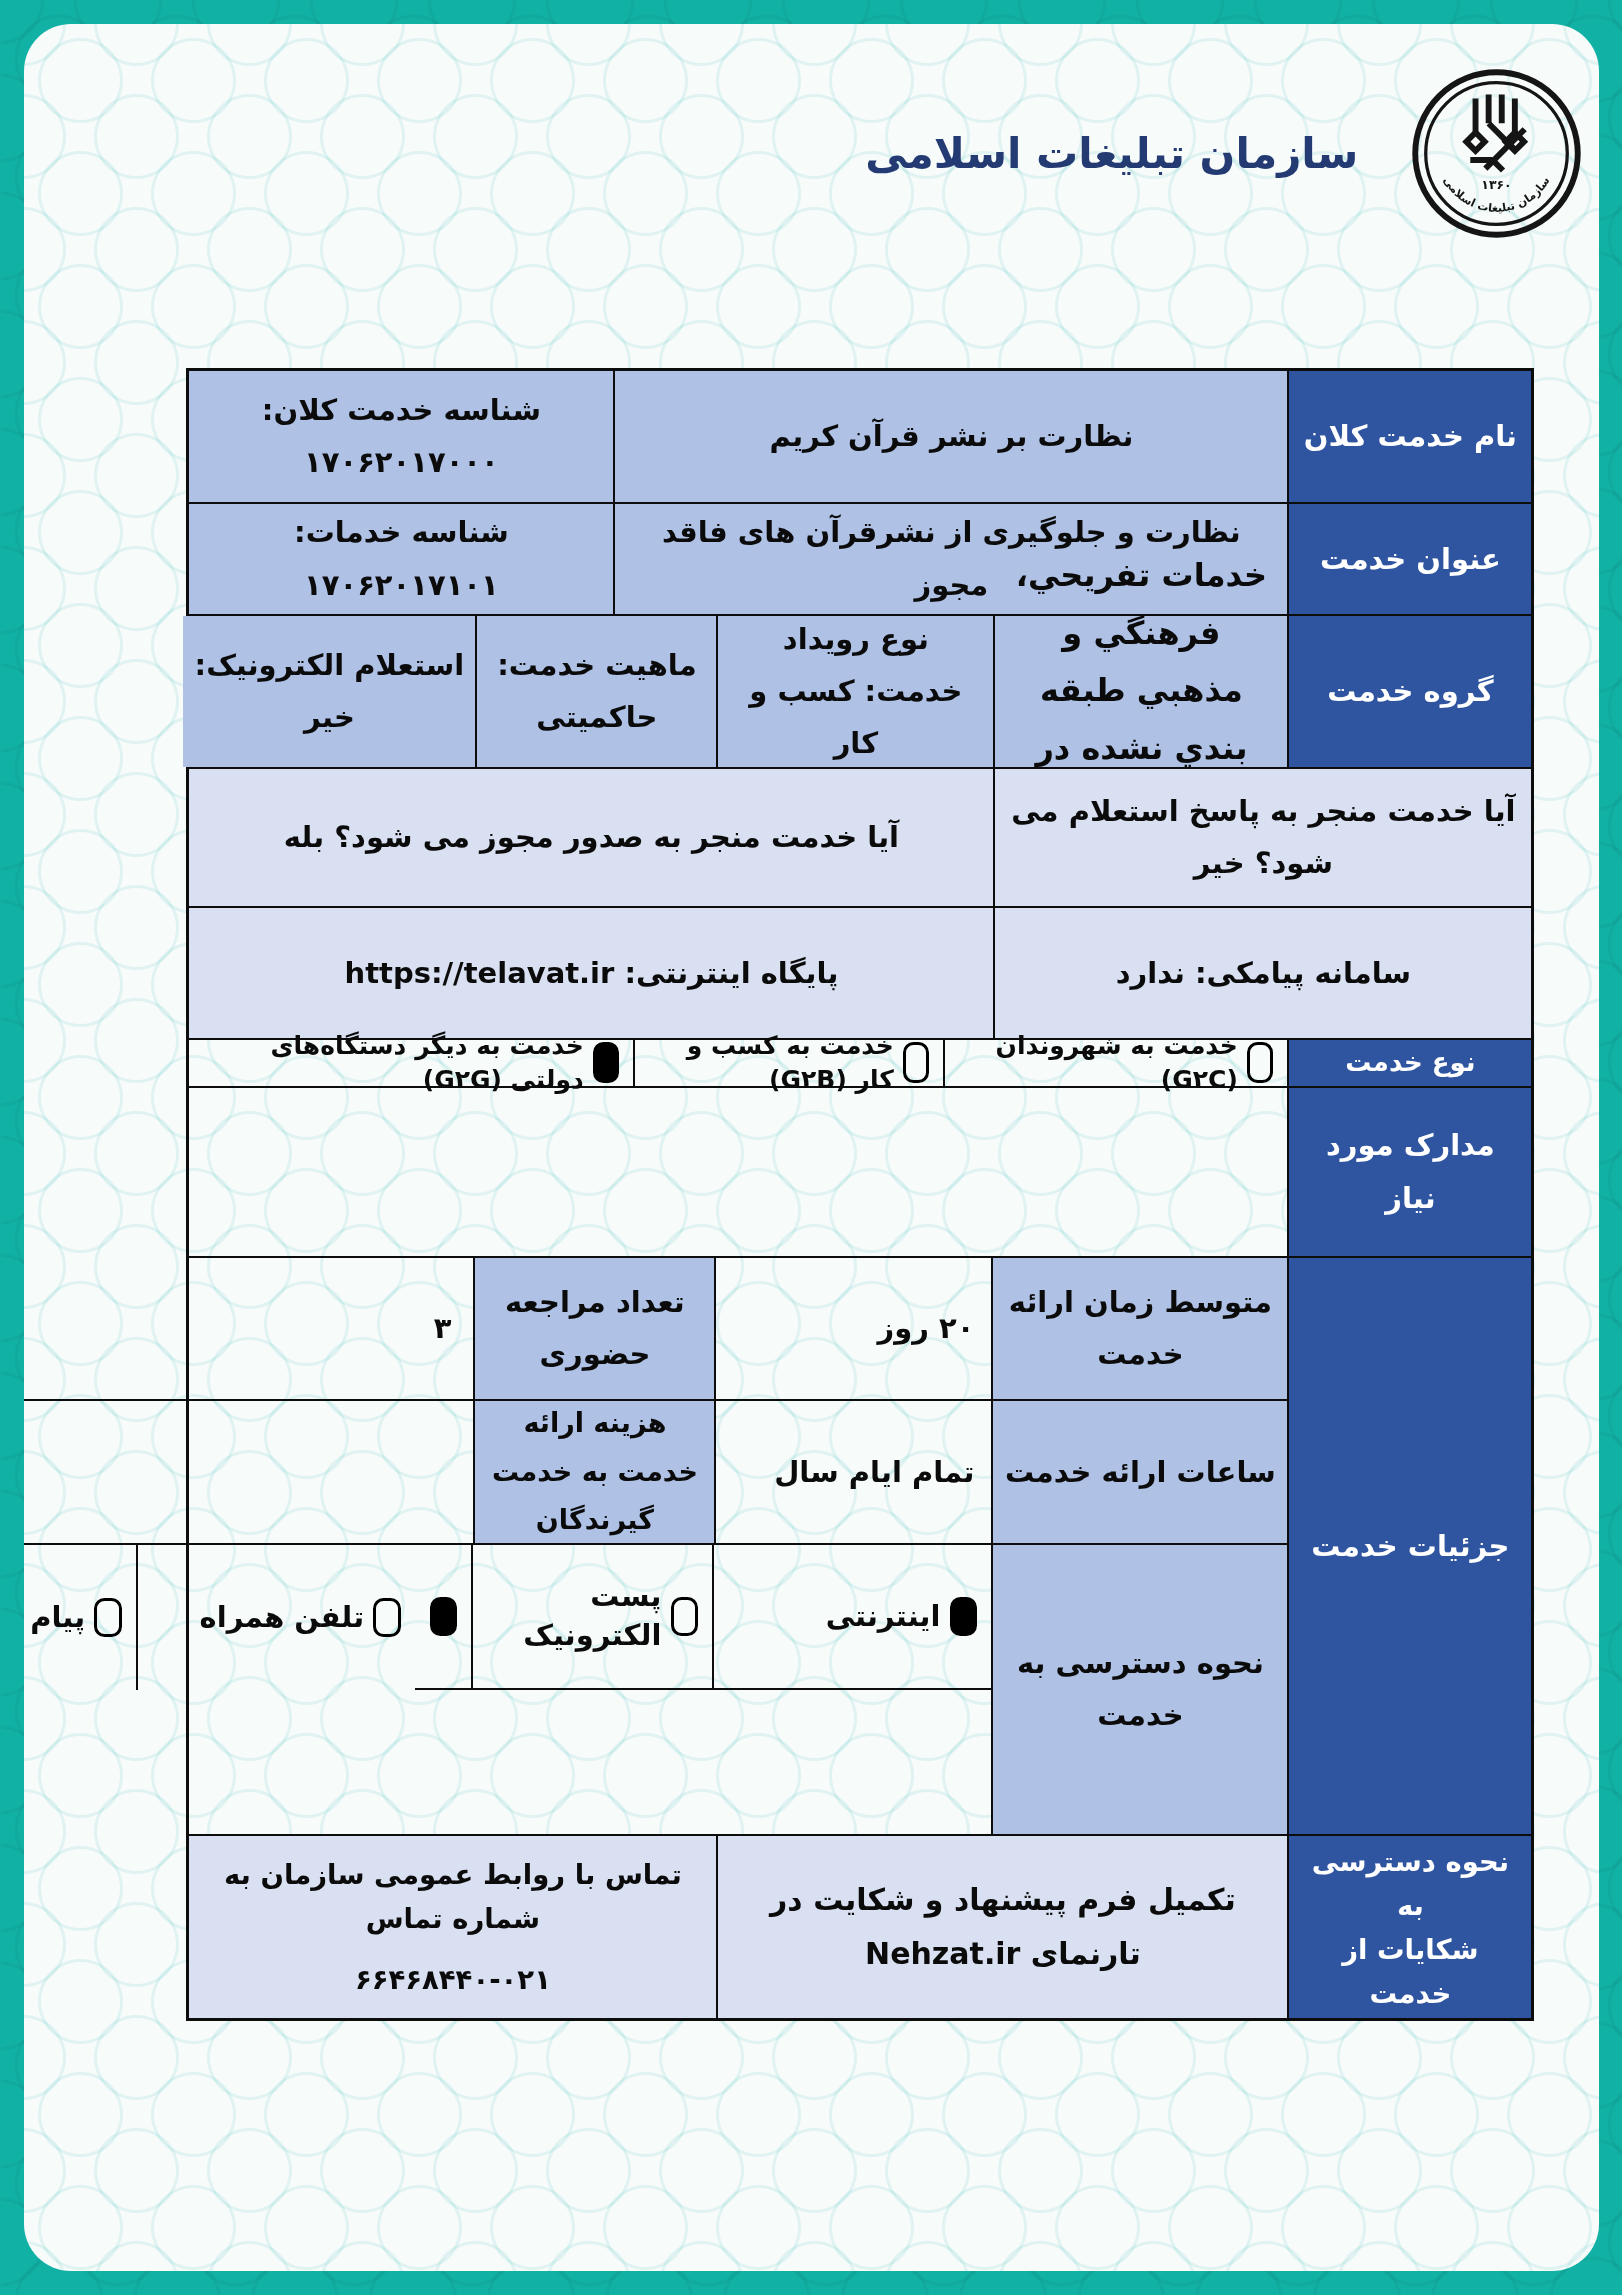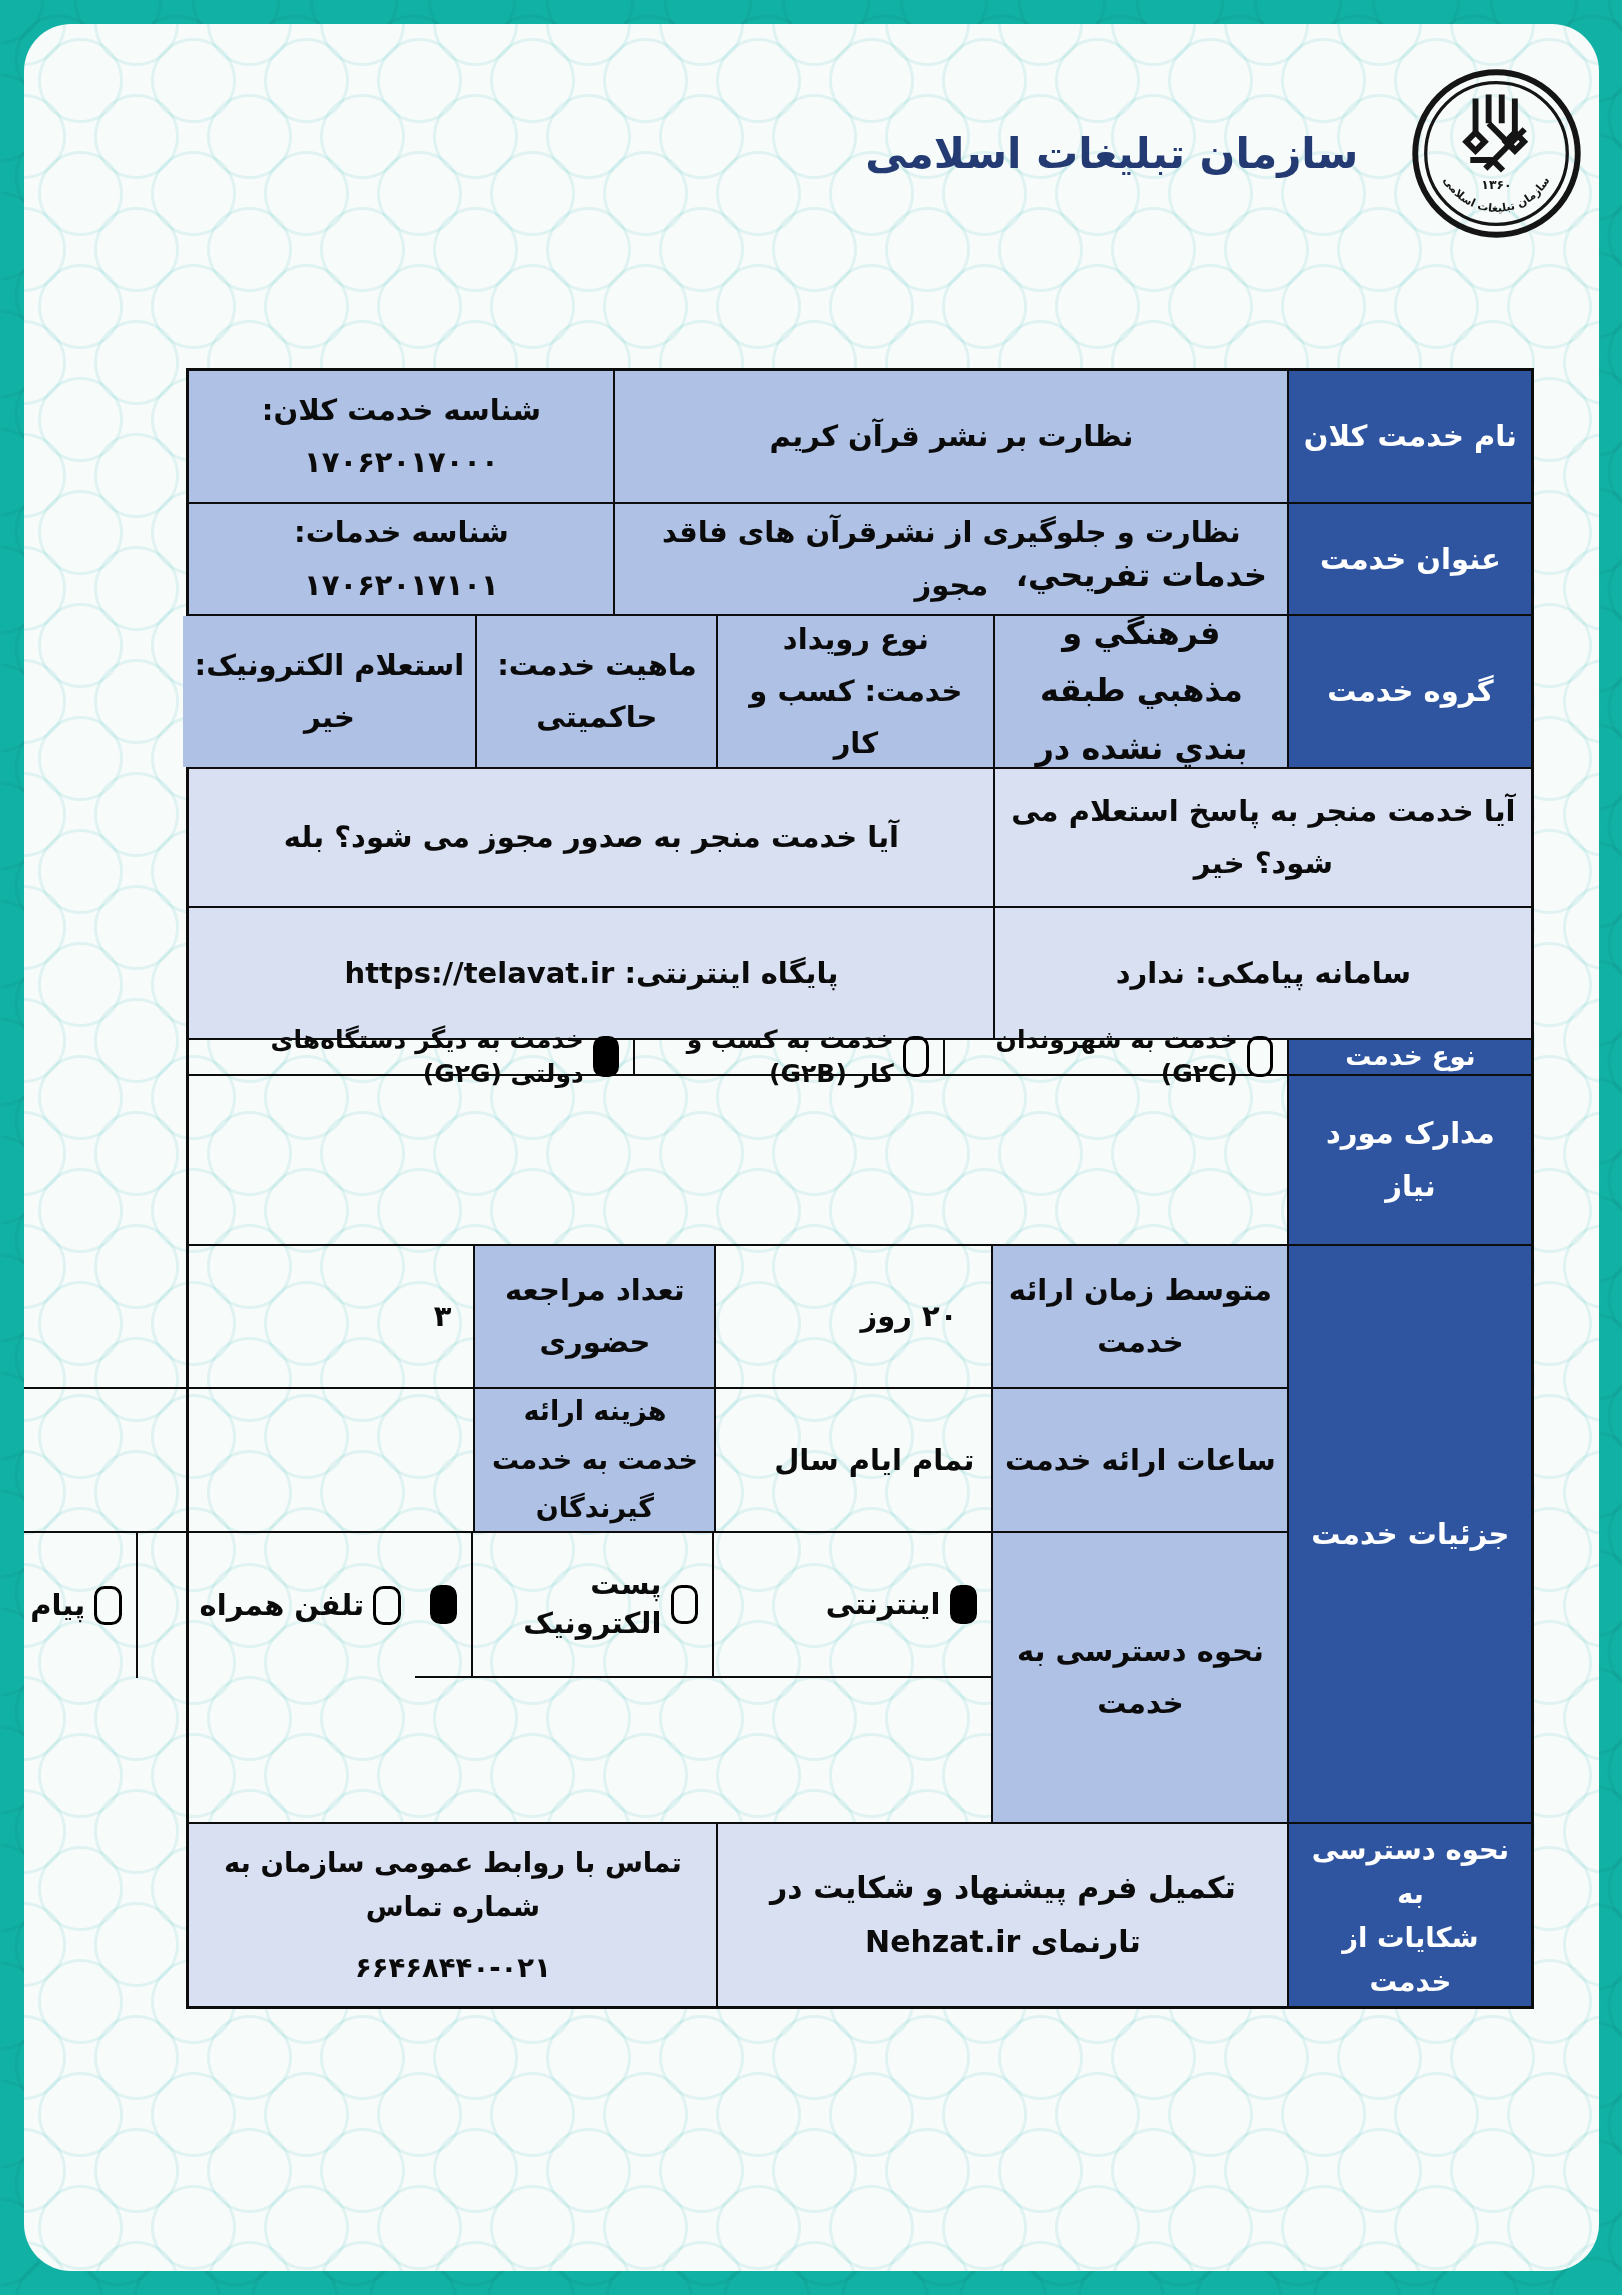--- a/index.html
+++ b/index.html
@@ -48,21 +48,21 @@
   .tr { background: transparent; }
   .rt { justify-content: flex-start; text-align: right; }
   
   .w-hdr { width: 242px; flex: 0 0 242px; }
   .w-a { width: 294px; flex: 0 0 294px; }
   .w-b { width: 241px; flex: 0 0 241px; }
   .w-c { width: 277px; flex: 0 0 277px; }
   .w-d { width: 294px; flex: 0 0 294px; }
   
   .h1 { height: 133px; } .h2 { height: 112px; } .h3 { height: 153px; }
-  .h4 { height: 139px; } .h5 { height: 132px; } .h6 { height: 36px; }
+  .h4 { height: 139px; } .h5 { height: 132px; } .h6 { height: 48px; }
   .h7 { height: 170px; } .hds { height: 144px; } .h12 { height: 182px; }
   
   .cbcell { display: flex; align-items: center; justify-content: flex-start; gap: 9.2px; padding: 5.2px 14.4px; }
   .cb {
     flex: 0 0 auto; width: 27.5px; height: 39px;
     border: 3.9px solid #000; border-radius: 10.5px; background: transparent; display: inline-block;
   }
   .cb.checked { background: #000; }
   .row-types { font-size: 25px; }
   .row-types .cb { width: 26px; height: 41px; }
@@ -163,21 +163,21 @@
       <div class="cell hd w-hdr">مدارک مورد نیاز</div>
       <div class="cell tr" style="flex:1 1 auto;"></div>
     </div>
 
     <div class="row" style="height:578px;">
       <div class="cell hd w-hdr">جزئیات خدمت</div>
       <div class="d-body">
 
         <div class="d-row hds">
           <div class="cell pw w-d">متوسط زمان ارائه خدمت</div>
-          <div class="cell tr rt w-c" style="padding-right:34px;">۲۰ روز</div>
+          <div class="cell tr rt w-c" style="padding-right:17px;">۲۰ روز</div>
           <div class="cell pw w-b">تعداد مراجعه حضوری</div>
           <div class="cell tr rt" style="flex:1 1 auto; padding-right:22px;">۳</div>
         </div>
 
         <div class="d-row hds">
           <div class="cell pw w-d">ساعات ارائه خدمت</div>
           <div class="cell tr rt w-c" style="padding-right:17px;">تمام ایام سال</div>
           <div class="cell pw w-b" style="font-size:27px;">هزینه ارائه خدمت به خدمت گیرندگان</div>
           <div class="cell tr" style="flex:1 1 auto;"></div>
         </div>

